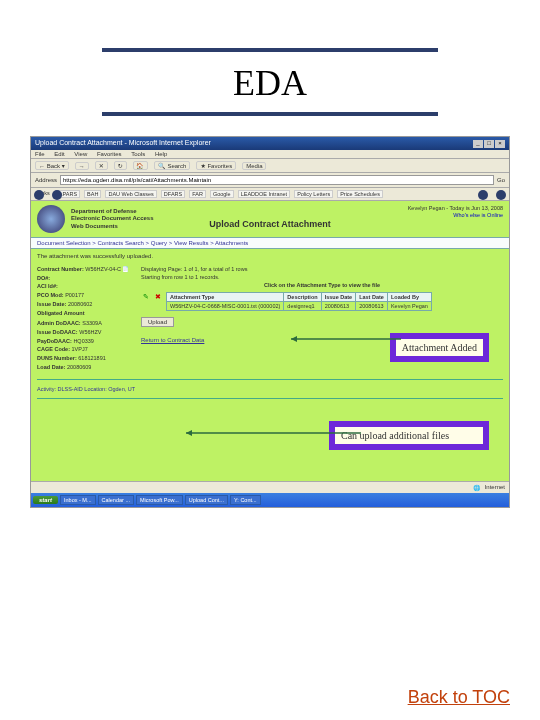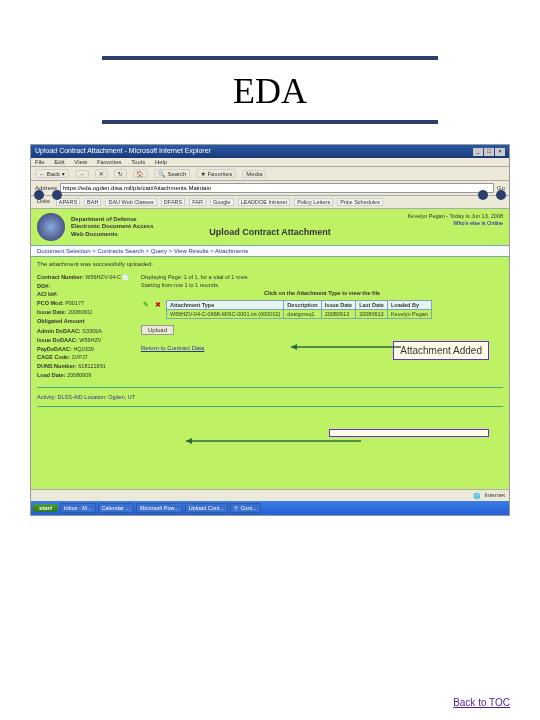--- a/index.html
+++ b/index.html
@@ -1,18 +1,18 @@
 <!DOCTYPE html>
 <html><head>
 <meta charset="utf-8">
 <style>
   * { box-sizing: border-box; margin: 0; padding: 0; }
   body { width: 540px; height: 720px; background: #fff; font-family: "Times New Roman", serif; position: relative; }
   
-  .slide { width: 100%; height: 100%; padding: 36px 30px; position: relative; }
+  .slide { width: 100%; height: 100%; padding: 28px 30px; position: relative; }
   
   .top-rule { border: none; border-top: 4px solid #2c3e6b; width: 70%; margin: 20px auto 10px; }
   .mid-rule { border: none; border-top: 4px solid #2c3e6b; width: 70%; margin: 8px auto 20px; }
   
   h1 { text-align: center; font-size: 36px; font-weight: normal; color: #000; }
   h2 { text-align: center; font-size: 30px; font-weight: normal; color: #000; }
   
   .dot { display: inline-block; width: 10px; height: 10px; background: #2c3e6b; border-radius: 50%; margin: 0 4px; }
   .dots-left { position: absolute; left: 30px; top: 186px; }
   .dots-right { position: absolute; right: 30px; top: 186px; }
@@ -63,27 +63,27 @@
   .return-link { color:#339; text-decoration:underline; font-size:6px; margin-top:4px; display:block; }
   
   .green-line { border-top:1px solid #4a8; margin:4px 6px; }
   .footer-note { padding:2px 6px; font-size:5.5px; color:#339; }
   
   .statusbar { background:#ece9d8; border-top:1px solid #aaa; padding:2px 4px; font-size:6px; display:flex; justify-content:flex-end; gap:4px; }
   .taskbar { background:linear-gradient(#3a7fe0,#245edb); padding:2px; display:flex; align-items:center; gap:2px; font-size:6px; color:#fff; }
   .start { background:linear-gradient(#4a9a3a,#2a7a1a); padding:1px 6px; border-radius:2px; font-weight:bold; font-style:italic; }
   .task { background:#3a6fd0; border:1px solid #2a5aa8; padding:1px 3px; font-size:5.5px; }
   
-  .callout { position:absolute; background:#fffde8; border:1px solid #6d28d9; padding:3px 6px; font-size:10px; font-family:Liberation Sans, sans-serif; }
+  .callout { position:absolute; background:#fffde8; border:6px solid #6d28d9; padding:3px 6px; font-size:10px; font-family:Liberation Serif, serif; }
   .callout.c1 { right:20px; top:132px; }
   .callout.c2 { right:20px; top:220px; width:160px; }
   
   svg.arrow { position:absolute; pointer-events:none; }
   
-  .bottom-link { position:absolute; bottom:12px; right:30px; font-size:10px; color:#4c1d95; text-decoration:underline; font-family:Arial,sans-serif; }
+  .bottom-link { position:absolute; bottom:12px; right:30px; font-size:18px; color:#c2410c; text-decoration:underline; font-family:Arial,sans-serif; }
   
   .lp-row { white-space: normal; }
 </style>
 </head>
 <body>
 
 <div class="slide">
   <hr class="top-rule">
   <h1>EDA</h1>
   <hr class="mid-rule">
@@ -195,20 +195,21 @@
           <a class="return-link">Return to Contract Data</a>
         </div>
       </div>
 
       <div class="green-line"></div>
       <div class="footer-note">Activity: DLSS-AID Location: Ogden, UT</div>
       <div class="green-line"></div>
 
       <div class="callout c1">Attachment Added</div>
       <div class="callout c2">
+        <div>Can upload additional files</div>
       </div>
       <svg class="arrow" style="left:260px;top:118px" width="120" height="30">
           <line x1="0" y1="20" x2="110" y2="20" stroke="#2c6b3e" stroke-width="1.5"></line>
           <polygon points="0,20 6,17 6,23" fill="#2c6b3e"></polygon>
         </svg>
       <svg class="arrow" style="left:155px;top:222px" width="180" height="20">
           <line x1="0" y1="10" x2="175" y2="10" stroke="#2c6b3e" stroke-width="1.5"></line>
           <polygon points="0,10 6,7 6,13" fill="#2c6b3e"></polygon>
         </svg>
     </div>

